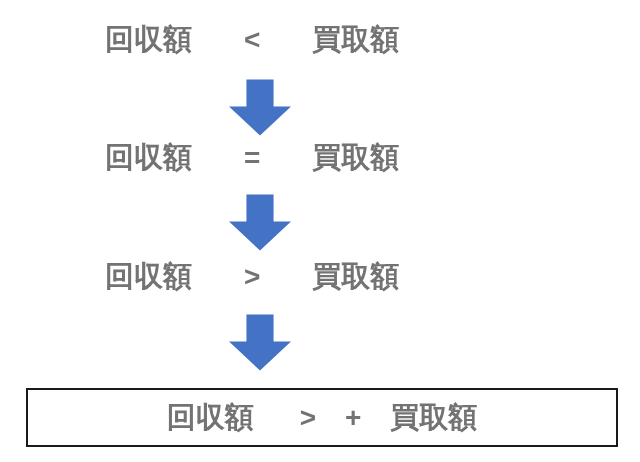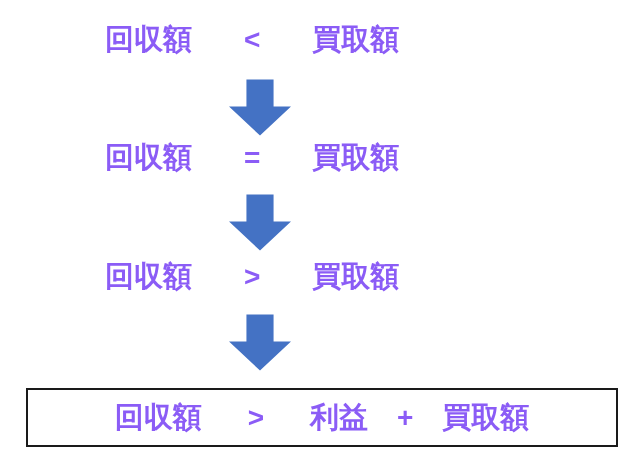--- a/index.html
+++ b/index.html
@@ -6,21 +6,21 @@
     margin: 0;
     padding: 0;
     background: #ffffff;
   }
   .canvas {
     position: relative;
     width: 620px;
     height: 462px;
     background: #ffffff;
     font-family: "Liberation Sans", "DejaVu Sans", sans-serif;
-    color: #8b5cf6;
+    color: #737373;
     overflow: hidden;
   }
   .step-row {
     position: absolute;
     left: 105px;
     display: flex;
     align-items: center;
     font-size: 29px;
     font-weight: 700;
     line-height: 1;
@@ -95,18 +95,17 @@
     <span class="term">買取額</span>
   </div>
 
   <svg class="arrow arrow-3" viewBox="0 0 64 58" xmlns="http://www.w3.org/2000/svg">
     <polygon points="18,0 46,0 46,28 64,28 32,58 0,28 18,28" fill="#4472C4"></polygon>
   </svg>
 
   <div class="result-box">
     <span class="term">回収額</span>
     <span class="op gap-lg">&gt;</span>
-    <span class="term gap-lg">利益</span>
     <span class="op gap-sm">+</span>
     <span class="term gap-sm">買取額</span>
   </div>
 
 </div>
 
 </body></html>

